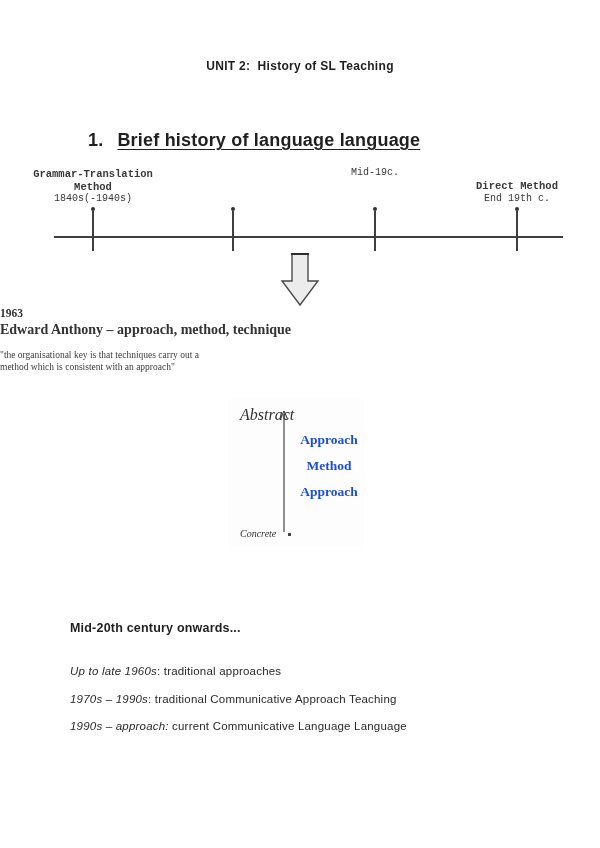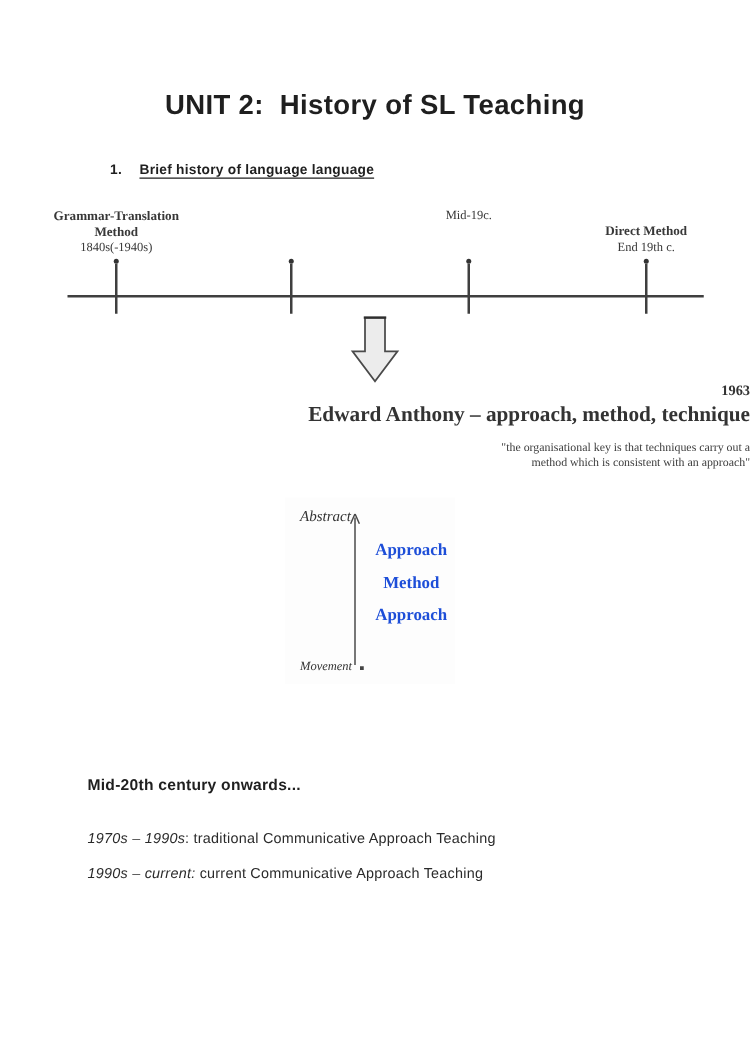--- a/index.html
+++ b/index.html
@@ -6,59 +6,59 @@
   html,body { background:#ffffff; }
   .page {
     position:relative; width:600px; height:848px; background:#ffffff;
     font-family:"Liberation Sans", sans-serif; color:#1f1f1f; overflow:hidden;
   }
   .prewrap { white-space:pre-wrap; }
   .preline { white-space:pre-line; }
 
   
   .doc-title {
-    position:absolute; top:71px; left:0; right:0; text-align:center;
-    font-size:22px; font-weight:bold; letter-spacing:.3px;
+    position:absolute; top:59px; left:0; right:0; text-align:center;
+    font-size:12px; font-weight:bold; letter-spacing:.3px;
   }
 
   
-  .section-head { position:absolute; top:130px; left:88px; font-size:11px; font-weight:bold; letter-spacing:.2px; }
+  .section-head { position:absolute; top:130px; left:88px; font-size:18px; font-weight:bold; letter-spacing:.2px; }
   .section-head .num { display:inline-block; margin-right:14px; }
   .section-head .txt { text-decoration:underline; text-underline-offset:3px; }
 
   
   .timeline { position:absolute; left:0; top:160px; width:480px; height:100px;
-    font-family:Liberation Serif, serif; color:#383838;padding-left:48px; }
+    font-family:Liberation Mono, monospace; color:#383838;padding-left:48px; }
   .tl-line { position:absolute; left:54px; top:76px; width:509px; height:2px; background:#3f3f3f; }
   .tick { position:absolute; top:51px; width:2px; height:40px; background:#3f3f3f; }
   .tick.t1{ left:92px; } .tick.t2{ left:232px; } .tick.t3{ left:374px; } .tick.t4{ left:516px; }
   .dot { position:absolute; top:47px; width:4px; height:4px; border-radius:50%; background:#333; }
   .dot.d1{ left:91px; } .dot.d2{ left:231px; } .dot.d3{ left:373px; } .dot.d4{ left:515px; }
   .tl-event { position:absolute; width:150px; text-align:center; }
   .tl-event.e1{ left:18px;  top:8px; }
   .tl-event.e2{ left:158px; top:20px; }
   .tl-event.e3{ left:300px; top:7px; }
   .tl-event.e4{ left:442px; top:20px; }
   .tl-name { font-weight:bold; font-size:10.5px; line-height:12.5px; }
   .tl-date { font-size:10px; line-height:12.5px; }
 
   
   .big-arrow { position:absolute; left:280px; top:253px; width:40px; height:54px; }
 
   
-  .anthony { position:absolute; left:0; right:0; top:307px; text-align:right;
+  .anthony { position:absolute; left:0; right:0; top:307px; text-align:left;
     font-family:"Liberation Serif","DejaVu Serif",serif; color:#333333; }
   .anthony .year { font-size:11.5px; font-weight:bold; }
-  .anthony .headline { margin-top:3px; font-size:17px; font-weight:bold; }
+  .anthony .headline { margin-top:3px; font-size:14px; font-weight:bold; }
   .anthony .quote { margin-top:12px; font-size:9.5px; line-height:11.5px; color:#3d3d3d; }
 
   
   .diagram { position:absolute; left:228px; top:398px; width:136px; height:149px;
     background:#fdfdfd; font-family:"Liberation Serif","DejaVu Serif",serif; color:#333; }
-  .diagram .top-label { position:absolute; left:12px; top:8px; font-size:12px; font-style:italic; }
+  .diagram .top-label { position:absolute; left:12px; top:8px; font-size:16px; font-style:italic; }
   .diagram .bottom-label { position:absolute; left:12px; top:130px; font-size:10px; font-style:italic; }
   .diagram .axis { position:absolute; left:50px; top:13px; }
   .diagram .levels { position:absolute; left:66px; top:34px; width:70px; text-align:center; }
   .diagram .level { font-size:13.5px; font-weight:bold; line-height:16px; margin-bottom:10px; color:#1d4ed8; }
   .diagram .end-dot { position:absolute; left:60px; top:135px; width:3px; height:3px; background:#444; }
 
   
   .mid20 { position:absolute; left:70px; top:621px; font-size:11.5px; letter-spacing:.2px; color:#2a2a2a; }
   .mid20 .m-head { font-size:12.5px; font-weight:bold; margin-bottom:30px; color:#1f1f1f; }
   .mid20 .m-line { margin-bottom:15.5px; }
@@ -116,26 +116,29 @@
     <svg class="axis" width="12" height="124" viewBox="0 0 12 124">
       <line x1="6" y1="3" x2="6" y2="121" stroke="#4a4a4a" stroke-width="1.2"></line>
       <path d="M6 0 L2.5 8 M6 0 L9.5 8" stroke="#4a4a4a" stroke-width="1.2" fill="none"></path>
     </svg>
     <div class="levels">
       <div class="level">Approach</div>
       <div class="level">Method</div>
       <div class="level">Approach</div>
     </div>
     <div class="end-dot"></div>
-    <div class="bottom-label">Movement</div>
+    <div class="bottom-label">Concrete</div>
   </div>
 
   <div class="mid20">
     <div class="m-head">Mid-20th century onwards...</div>
     <div class="m-line">
+      <span class="period">Up to late 1960s</span><span class="rest prewrap">: traditional approaches</span>
+    </div>
+    <div class="m-line">
       <span class="period">1970s – 1990s</span><span class="rest prewrap">: traditional Communicative Approach Teaching</span>
     </div>
     <div class="m-line">
-      <span class="period">1990s – current:</span><span class="rest prewrap"> current Communicative Approach Teaching</span>
+      <span class="period">1990s – approach:</span><span class="rest prewrap"> current Communicative Language Language</span>
     </div>
   </div>
 
 </div>
 
 </body></html>

